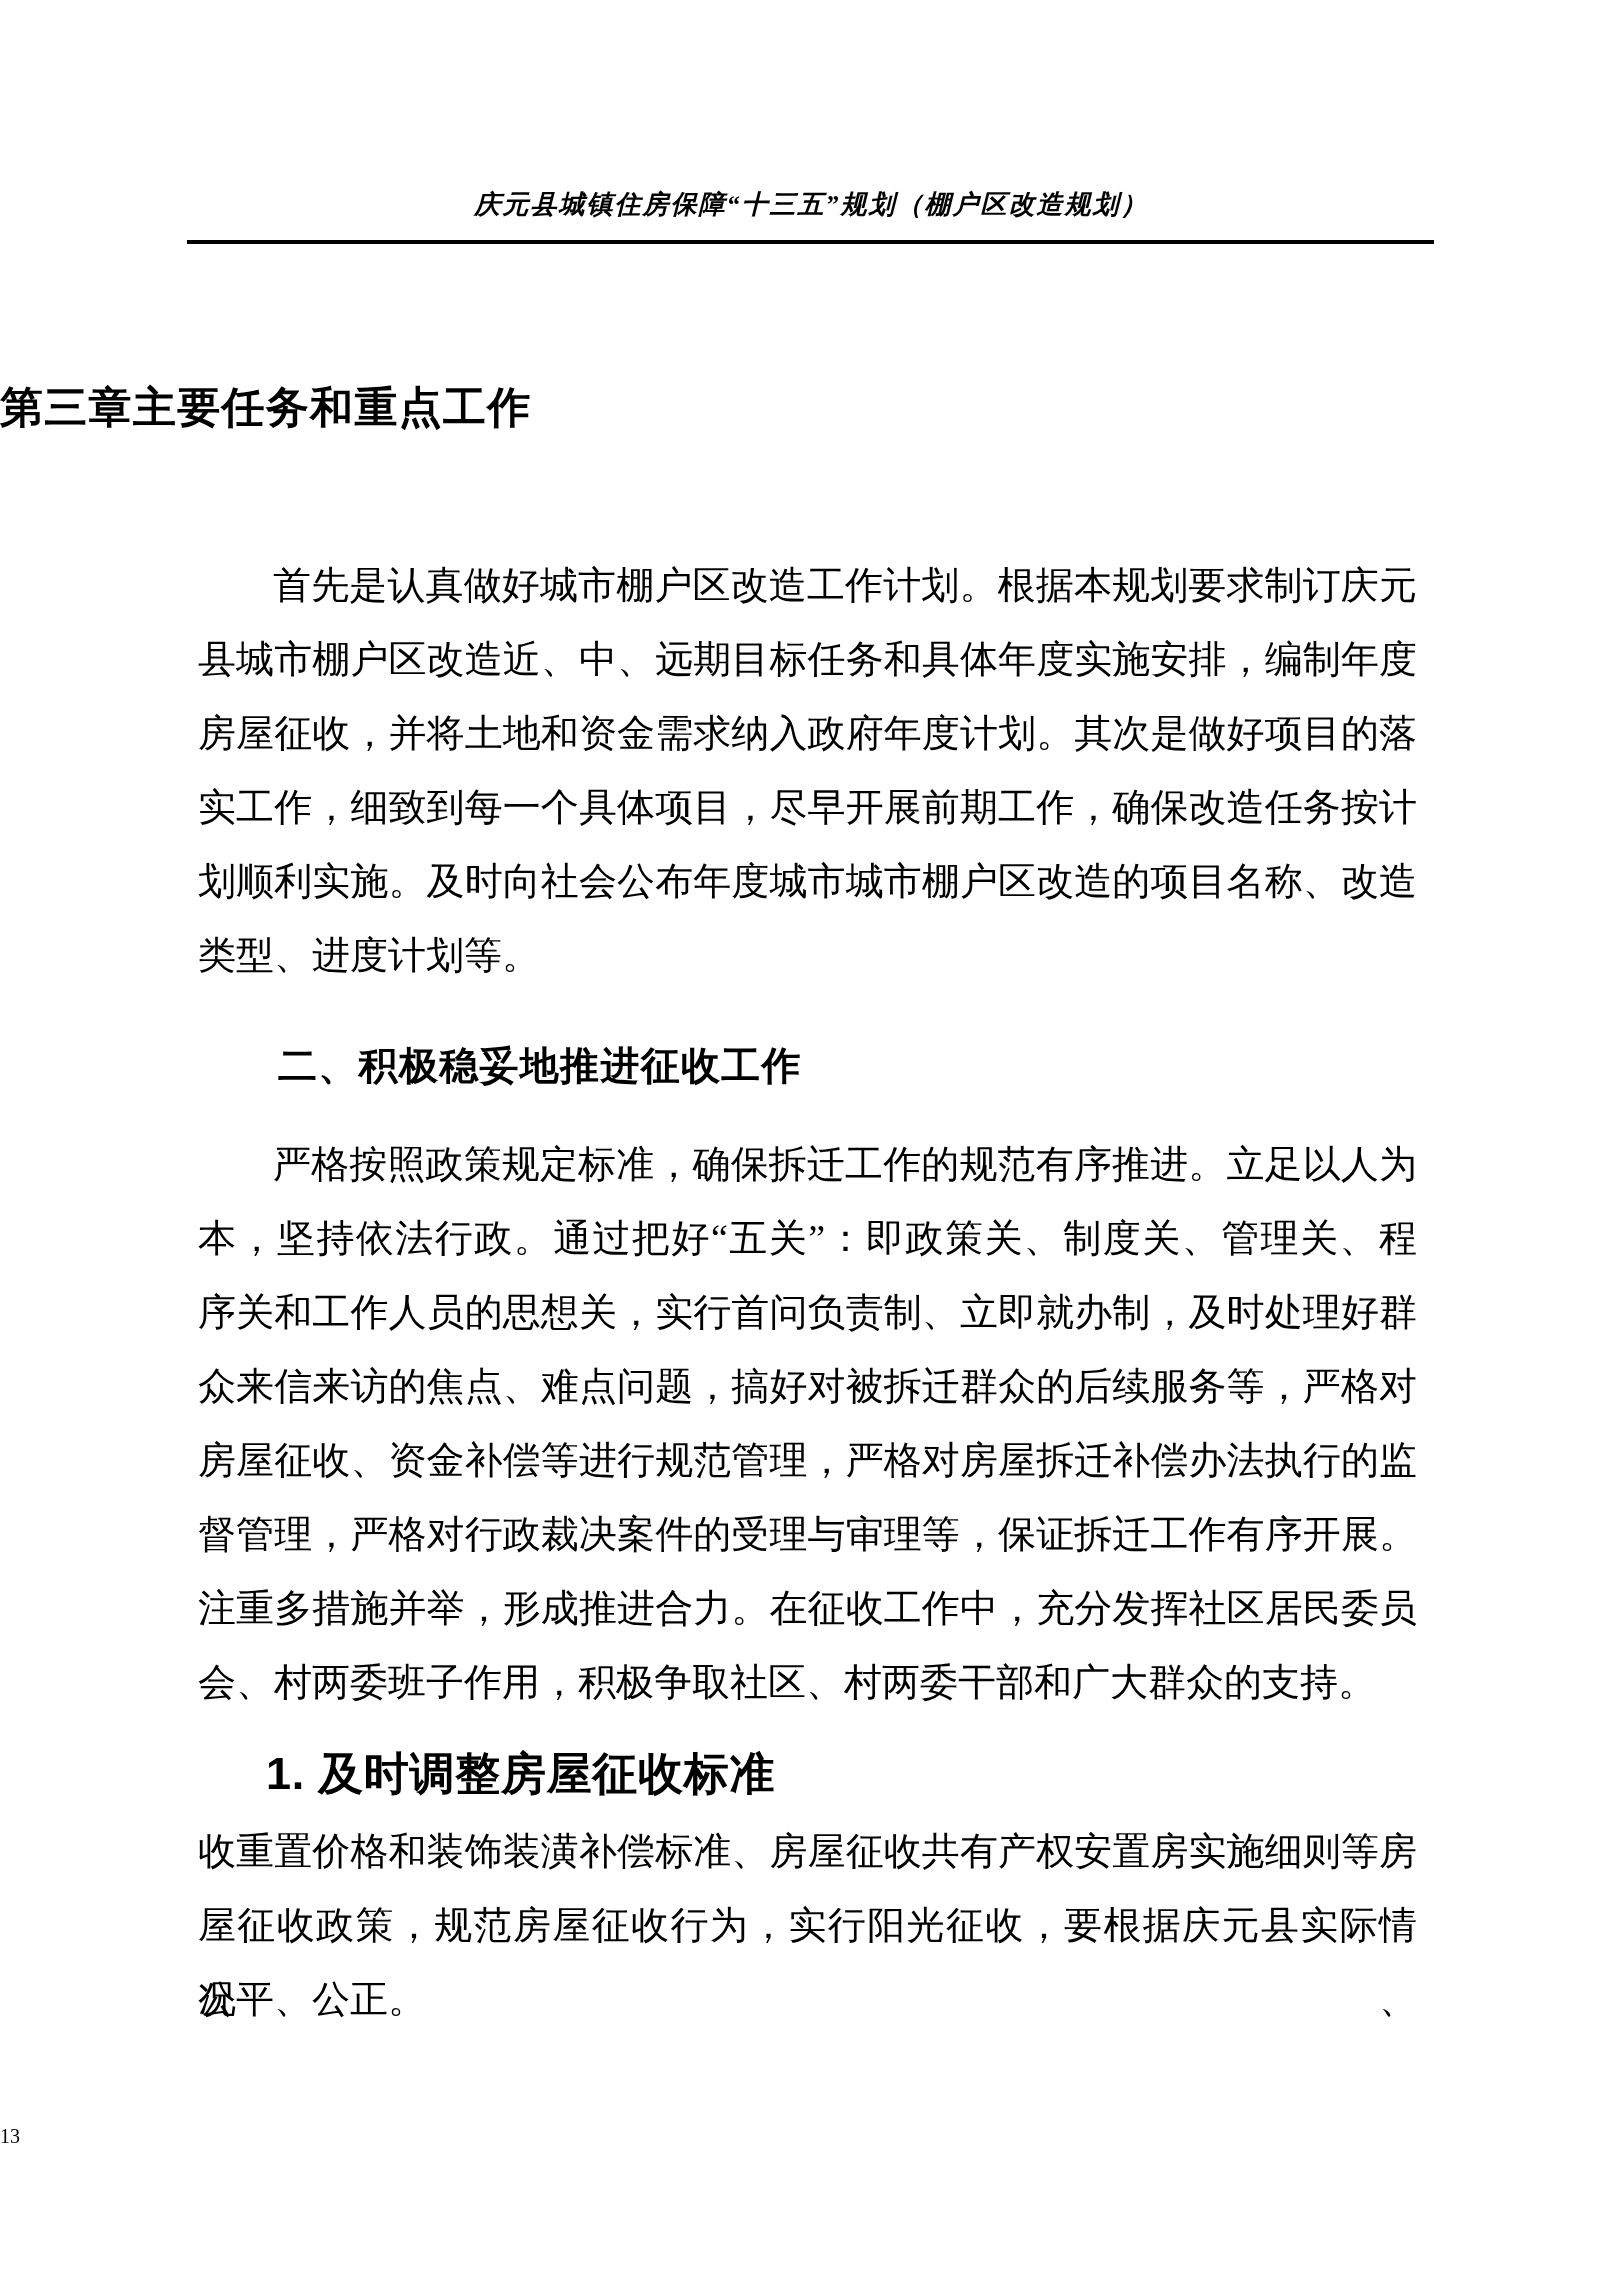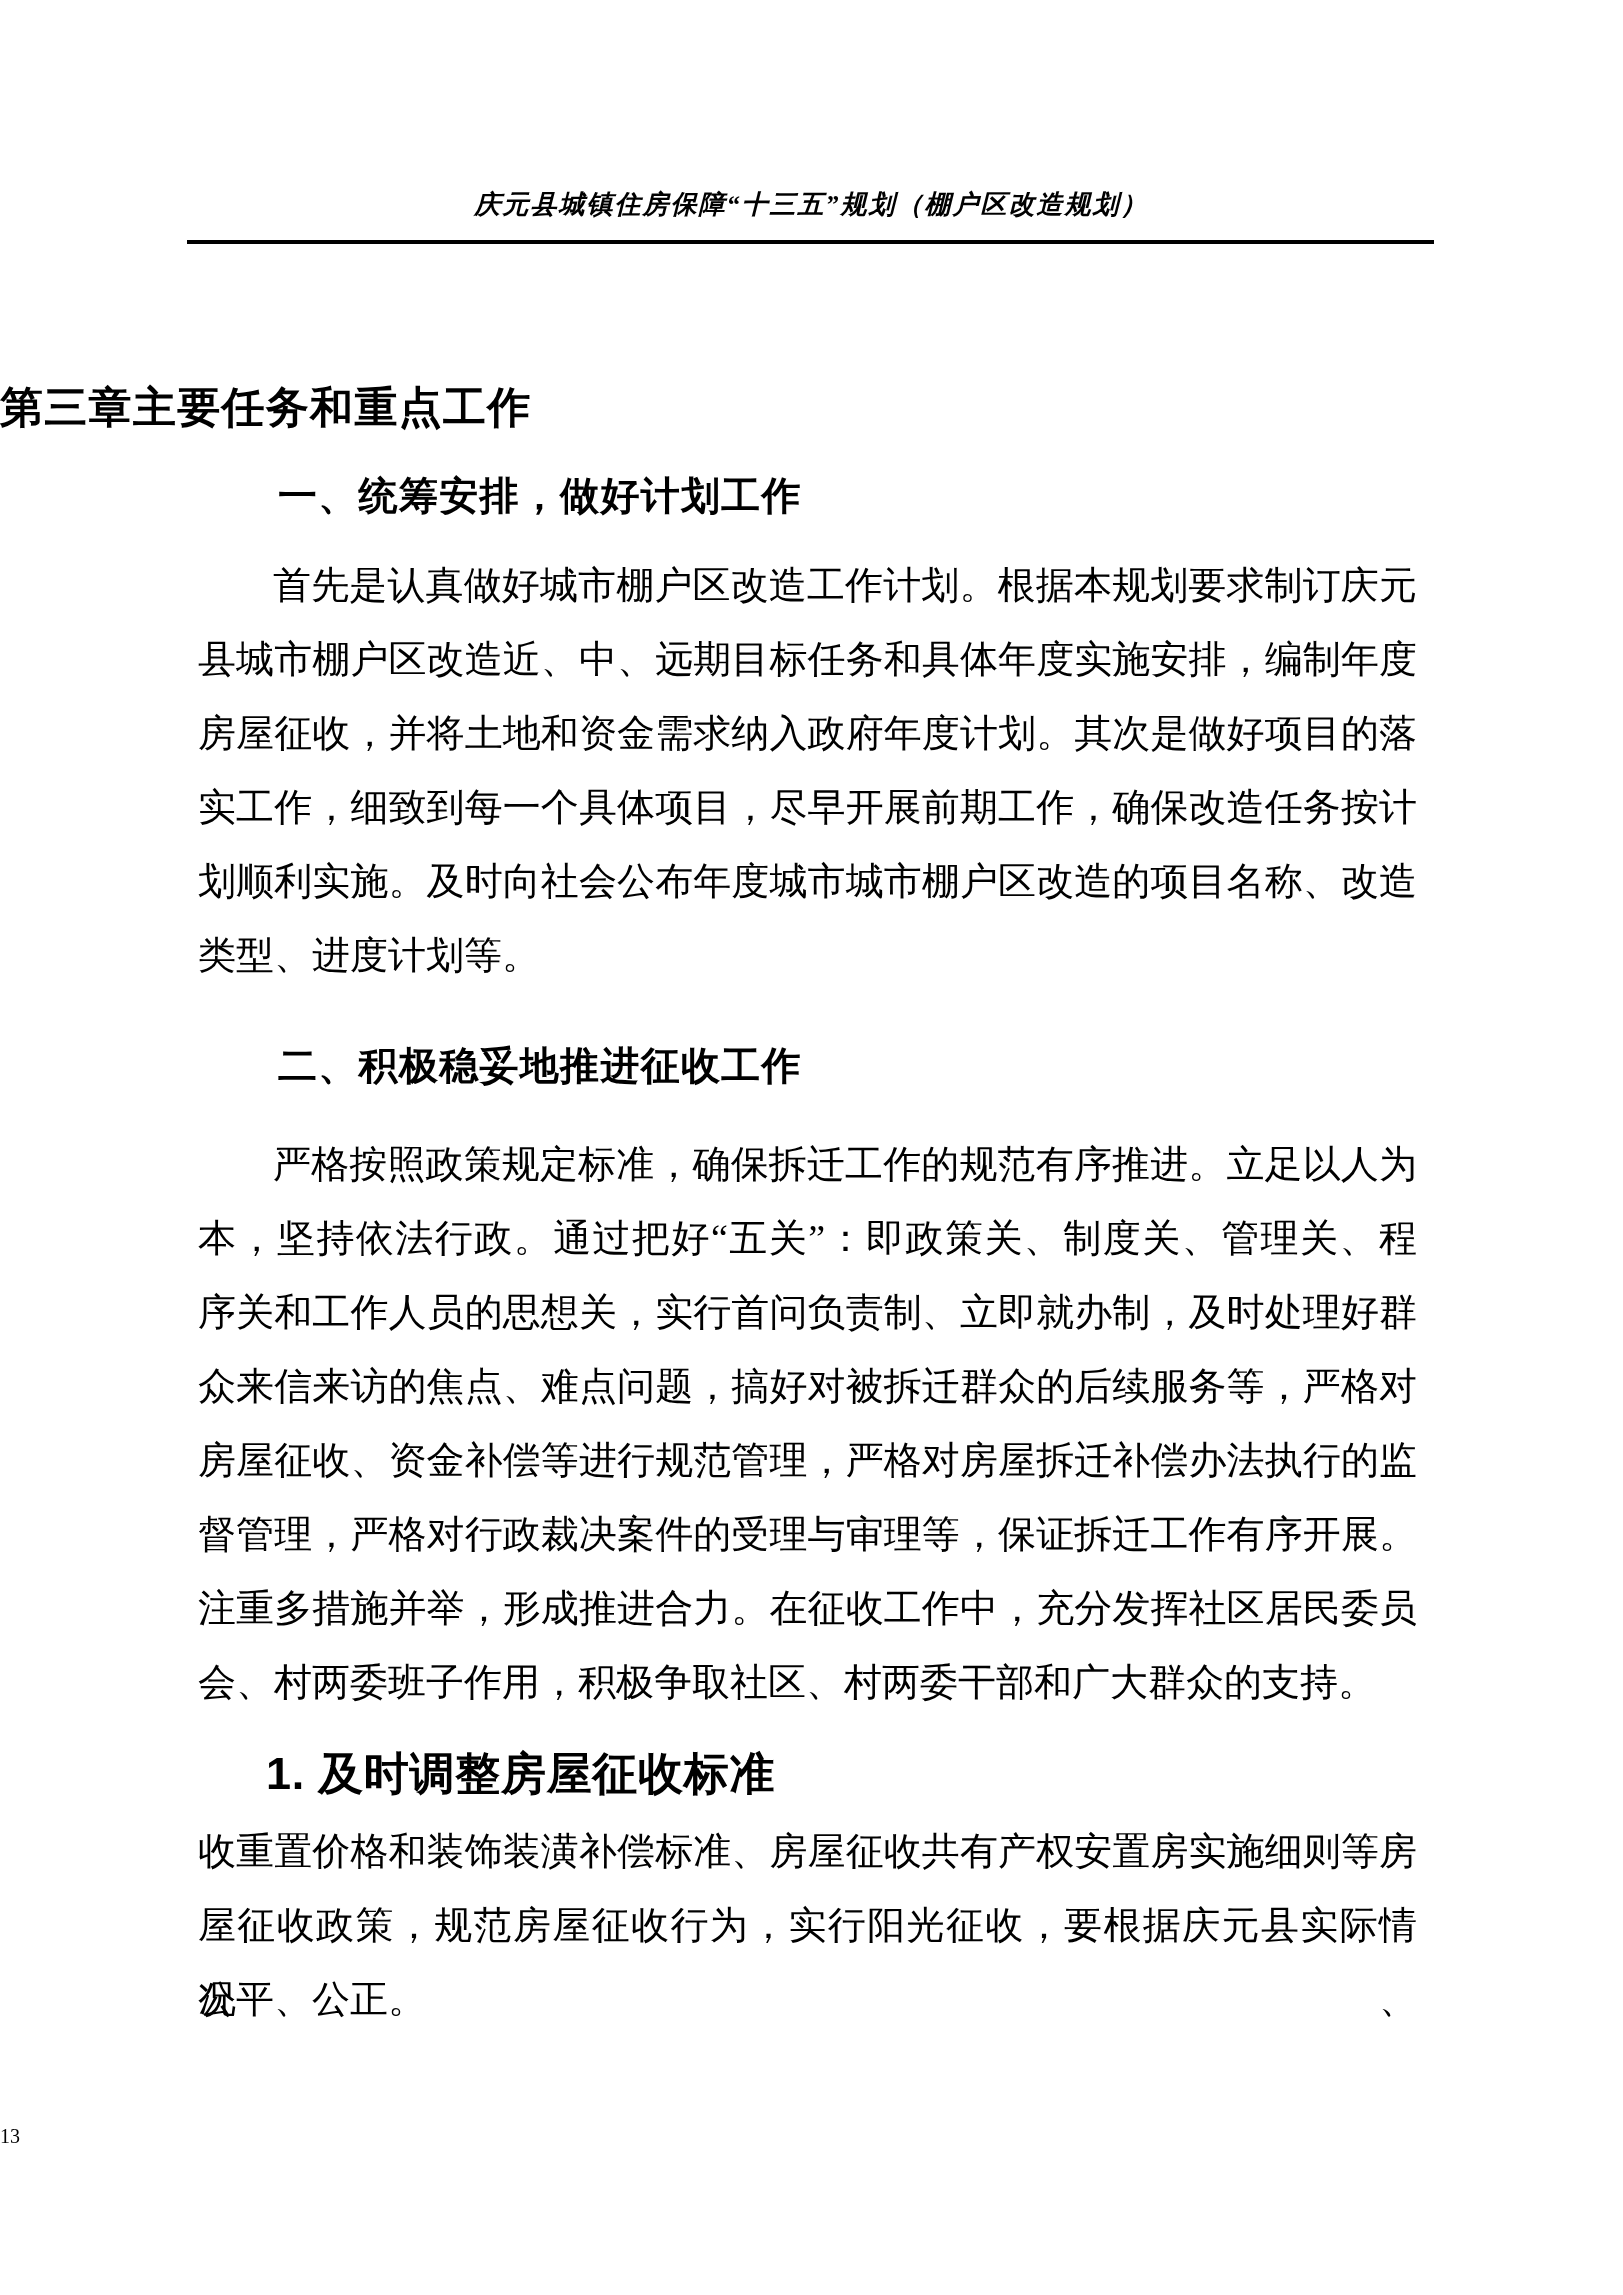--- a/index.html
+++ b/index.html
@@ -123,21 +123,20 @@
 <div class="page">
 
   <div class="doc-header">庆元县城镇住房保障“十三五”规划（棚户区改造规划）</div>
 
   <div class="header-rule"></div>
 
   <div class="chapter-title">第三章主要任务和重点工作</div>
 
   <div class="content">
 
-    <div class="sec-heading" style="top:473px;">一、统筹安排，做好计划工作</div>
 
     <div class="para" style="top:548px;">
       <div class="line indent">首先是认真做好城市棚户区改造工作计划。根据本规划要求制订庆元</div>
       <div class="line">县城市棚户区改造近、中、远期目标任务和具体年度实施安排，编制年度</div>
       <div class="line">房屋征收，并将土地和资金需求纳入政府年度计划。其次是做好项目的落</div>
       <div class="line">实工作，细致到每一个具体项目，尽早开展前期工作，确保改造任务按计</div>
       <div class="line">划顺利实施。及时向社会公布年度城市城市棚户区改造的项目名称、改造</div>
       <div class="line short">类型、进度计划等。</div>
     </div>
 

